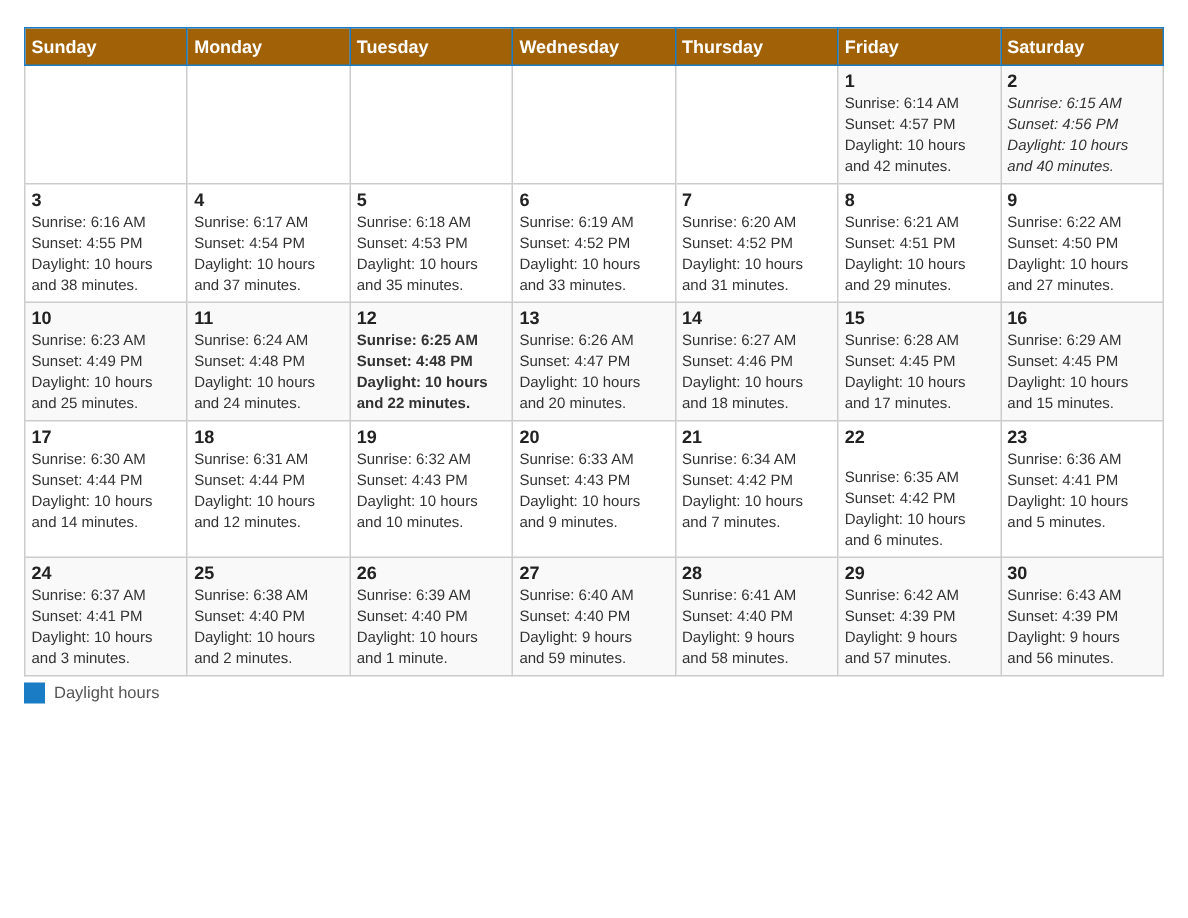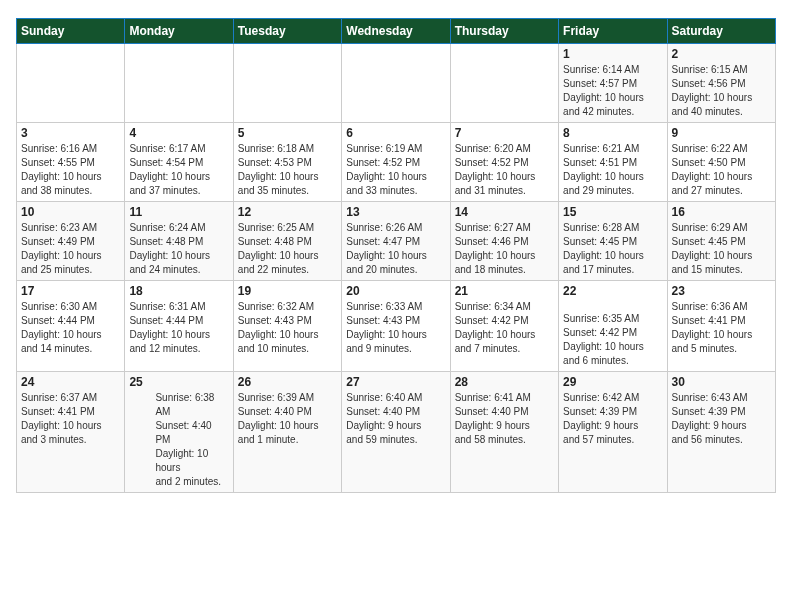--- a/index.html
+++ b/index.html
@@ -34,21 +34,21 @@
       font-size: 15px;
       color: #444;
       margin-top: 2px;
     }
     .calendar {
       width: 100%;
       border-collapse: collapse;
       font-size: 11px;
     }
     .calendar th {
-      background: #14532d;
+      background: #a16207;
       color: #fff;
       padding: 5px 4px;
       text-align: left;
       font-size: 12px;
       font-weight: bold;
       border: 1px solid #1a7cc4;
     }
     .calendar td {
       border: 1px solid #ccc;
       vertical-align: top;
@@ -152,21 +152,21 @@
           <td class="empty-cell"></td>
           <td>
             <span class="day-num">1</span>
             <div class="day-info" style="white-space: pre-line;">Sunrise: 6:14 AM
 Sunset: 4:57 PM
 Daylight: 10 hours
 and 42 minutes.</div>
           </td>
           <td>
             <span class="day-num">2</span>
-            <div class="day-info" style="white-space: pre-line;">Sunrise: 6:15 AM
+            <div class="day-info" style="white-space: pre-line; font-style: italic;">Sunrise: 6:15 AM
 Sunset: 4:56 PM
 Daylight: 10 hours
 and 40 minutes.</div>
           </td>
         </tr>
         <tr>
           <td>
             <span class="day-num">3</span>
             <div class="day-info" style="white-space: pre-line;">Sunrise: 6:16 AM
 Sunset: 4:55 PM
@@ -226,21 +226,21 @@
           </td>
           <td>
             <span class="day-num">11</span>
             <div class="day-info" style="white-space: pre-line;">Sunrise: 6:24 AM
 Sunset: 4:48 PM
 Daylight: 10 hours
 and 24 minutes.</div>
           </td>
           <td>
             <span class="day-num">12</span>
-            <div class="day-info" style="white-space: pre-line;">Sunrise: 6:25 AM
+            <div class="day-info" style="white-space: pre-line; font-weight: bold;">Sunrise: 6:25 AM
 Sunset: 4:48 PM
 Daylight: 10 hours
 and 22 minutes.</div>
           </td>
           <td>
             <span class="day-num">13</span>
             <div class="day-info" style="white-space: pre-line;">Sunrise: 6:26 AM
 Sunset: 4:47 PM
 Daylight: 10 hours
 and 20 minutes.</div>
@@ -321,21 +321,21 @@
         <tr>
           <td>
             <span class="day-num">24</span>
             <div class="day-info" style="white-space: pre-line;">Sunrise: 6:37 AM
 Sunset: 4:41 PM
 Daylight: 10 hours
 and 3 minutes.</div>
           </td>
           <td>
             <span class="day-num">25</span>
-            <div class="day-info" style="white-space: pre-line; margin-left: 26px;">Sunrise: 6:38 AM
+            <div class="day-info" style="white-space: pre-line;">Sunrise: 6:38 AM
 Sunset: 4:40 PM
 Daylight: 10 hours
 and 2 minutes.</div>
           </td>
           <td>
             <span class="day-num">26</span>
             <div class="day-info" style="white-space: pre-line;">Sunrise: 6:39 AM
 Sunset: 4:40 PM
 Daylight: 10 hours
 and 1 minute.</div>
@@ -365,13 +365,17 @@
             <span class="day-num">30</span>
             <div class="day-info" style="white-space: pre-line;">Sunrise: 6:43 AM
 Sunset: 4:39 PM
 Daylight: 9 hours
 and 56 minutes.</div>
           </td>
         </tr>
       </tbody>
   </table>
 
+  <div class="footer">
+    <div class="footer-box"></div>
+    <span>Daylight hours</span>
+  </div>
 </div>
 
 </body></html>

